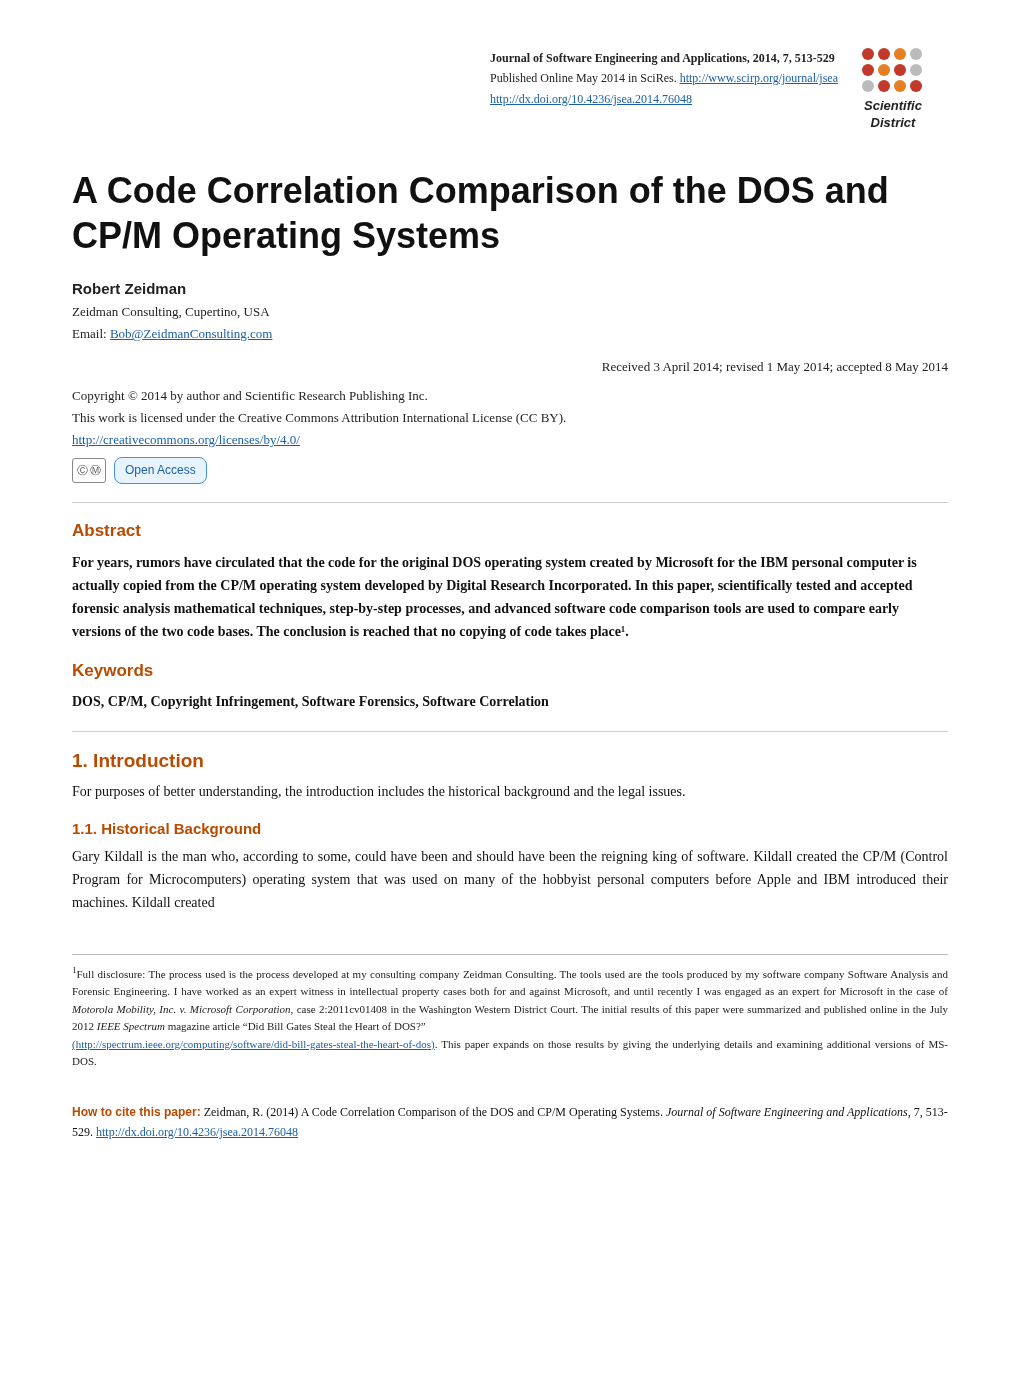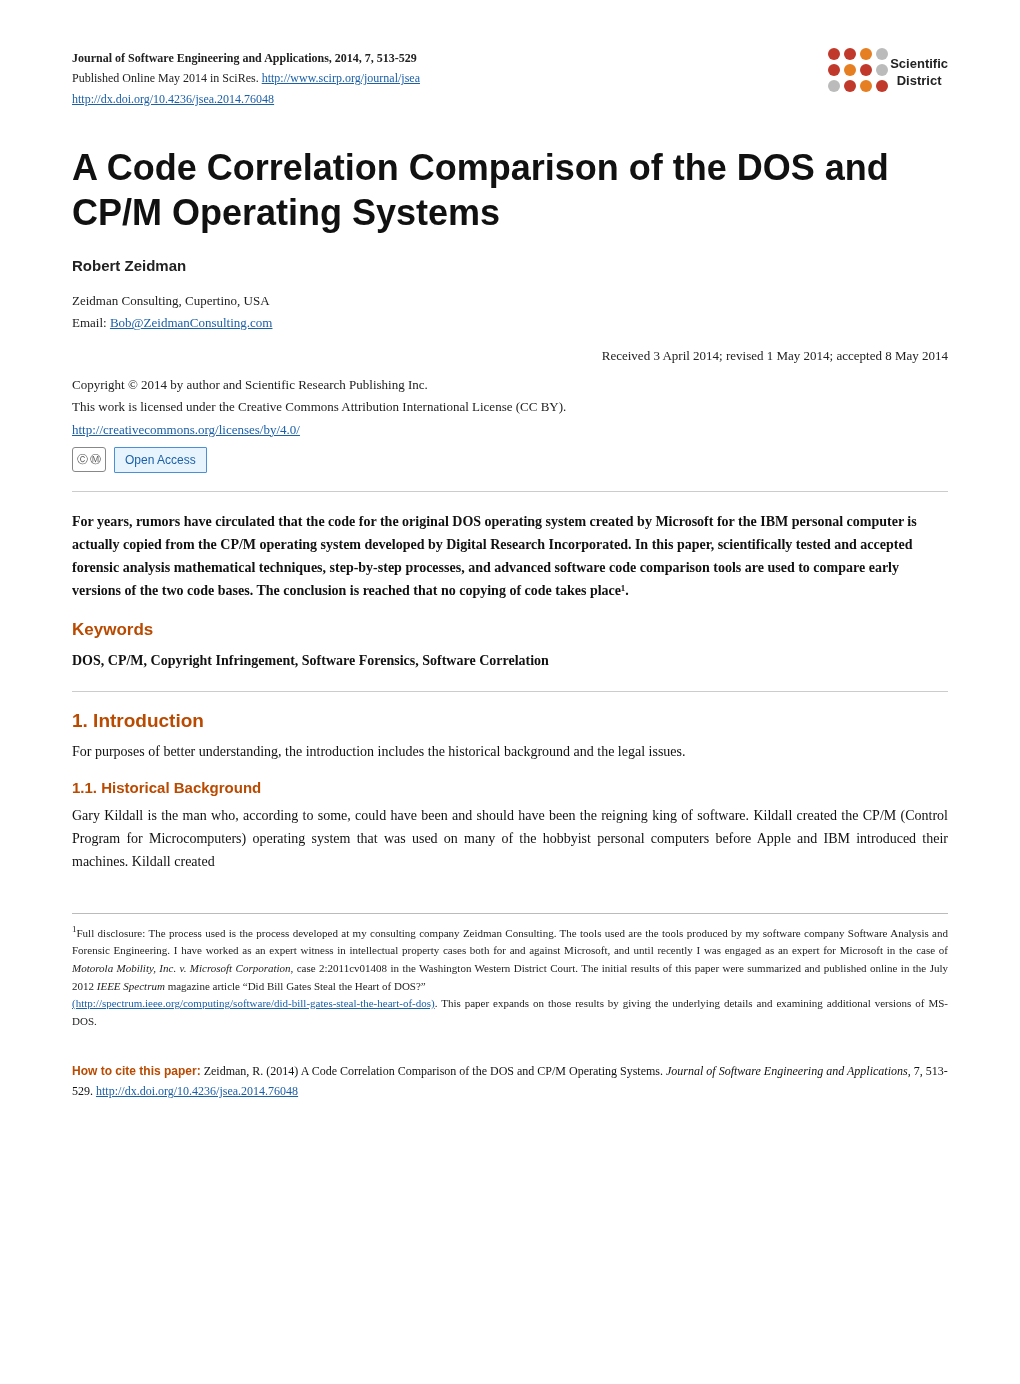--- a/index.html
+++ b/index.html
@@ -7,41 +7,42 @@
       background: #fff;
       font-family: "Times New Roman", Times, serif;
       font-size: 14px;
       color: #222;
       padding: 48px 72px 48px 72px;
       max-width: 1020px;
       margin: 0 auto;
     }
     .header-area {
       display: flex;
-      justify-content: space-between;
+      justify-content: flex-end;
       align-items: flex-start;
       margin-bottom: 36px;
     }
     .header-meta {
       font-size: 12px;
       line-height: 1.7;
       color: #222;
     }
     .header-meta a {
       color: #1a5fa8;
       text-decoration: underline;
     }
     .header-meta strong {
       font-weight: bold;
     }
     .logo-area {
       display: flex;
-      flex-direction: row;
+      flex-direction: column;
       align-items: center;
       min-width: 110px;
+      font-style: italic;
     }
     .logo-dots {
       display: grid;
       grid-template-columns: repeat(4, 14px);
       grid-template-rows: repeat(3, 14px);
       gap: 2px;
       margin-bottom: 4px;
     }
     .dot {
       width: 12px;
@@ -70,21 +71,21 @@
       line-height: 1.25;
       margin-bottom: 4px;
     }
     .author-section {
       margin: 22px 0 8px 0;
     }
     .author-name {
       font-size: 15px;
       font-weight: bold;
       font-family: Arial, sans-serif;
-      margin-bottom: 16px;
+      margin-bottom: 4px;
     }
     .author-affil {
       font-size: 13px;
       line-height: 1.7;
       color: #222;
     }
     .author-affil a {
       color: #1a5fa8;
       text-decoration: underline;
     }
@@ -117,21 +118,21 @@
       border: 1.5px solid #888;
       border-radius: 3px;
       padding: 2px 4px;
       font-size: 11px;
       color: #555;
       font-family: Arial, sans-serif;
     }
     .open-access-badge {
       background: #e8f4fd;
       border: 1.5px solid #4a90d9;
-      border-radius: 1px;
+      border-radius: 8px;
       padding: 2px 10px;
       font-size: 12px;
       font-family: Arial, sans-serif;
       color: #1a5fa8;
       font-weight: 500;
     }
     .divider {
       border: none;
       border-top: 1.5px solid #ccc;
       margin: 18px 0;
@@ -274,20 +275,21 @@
       <span>Ⓒ</span>
       <span>Ⓜ</span>
     </div>
     <div class="open-access-badge">Open Access</div>
   </div>
 </div>
 
 <hr class="divider">
 
 <div>
+  <div class="section-title">Abstract</div>
   <p class="abstract-text">For years, rumors have circulated that the code for the original DOS operating system created by Microsoft for the IBM personal computer is actually copied from the CP/M operating system developed by Digital Research Incorporated. In this paper, scientifically tested and accepted forensic analysis mathematical techniques, step-by-step processes, and advanced software code comparison tools are used to compare early versions of the two code bases. The conclusion is reached that no copying of code takes place¹.</p>
 </div>
 
 <div style="margin-top:16px;">
   <div class="section-title">Keywords</div>
   <p class="keywords-text">DOS, CP/M, Copyright Infringement, Software Forensics, Software Correlation</p>
 </div>
 
 <hr class="divider">
 

